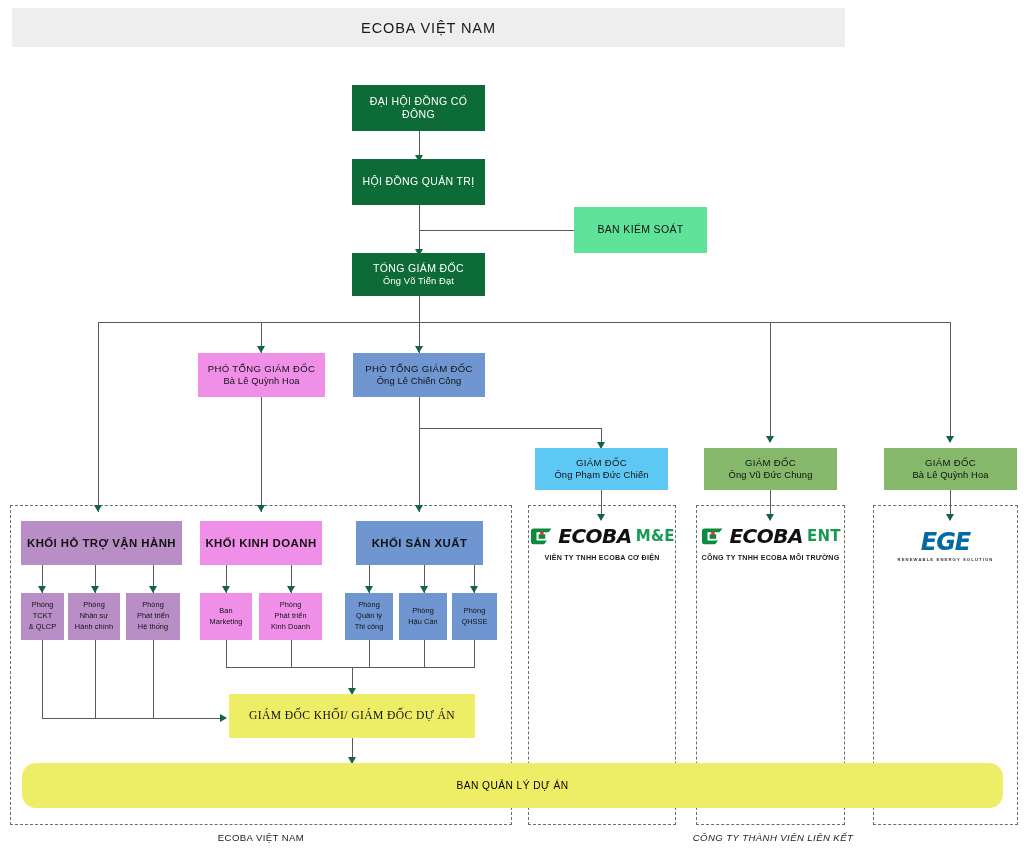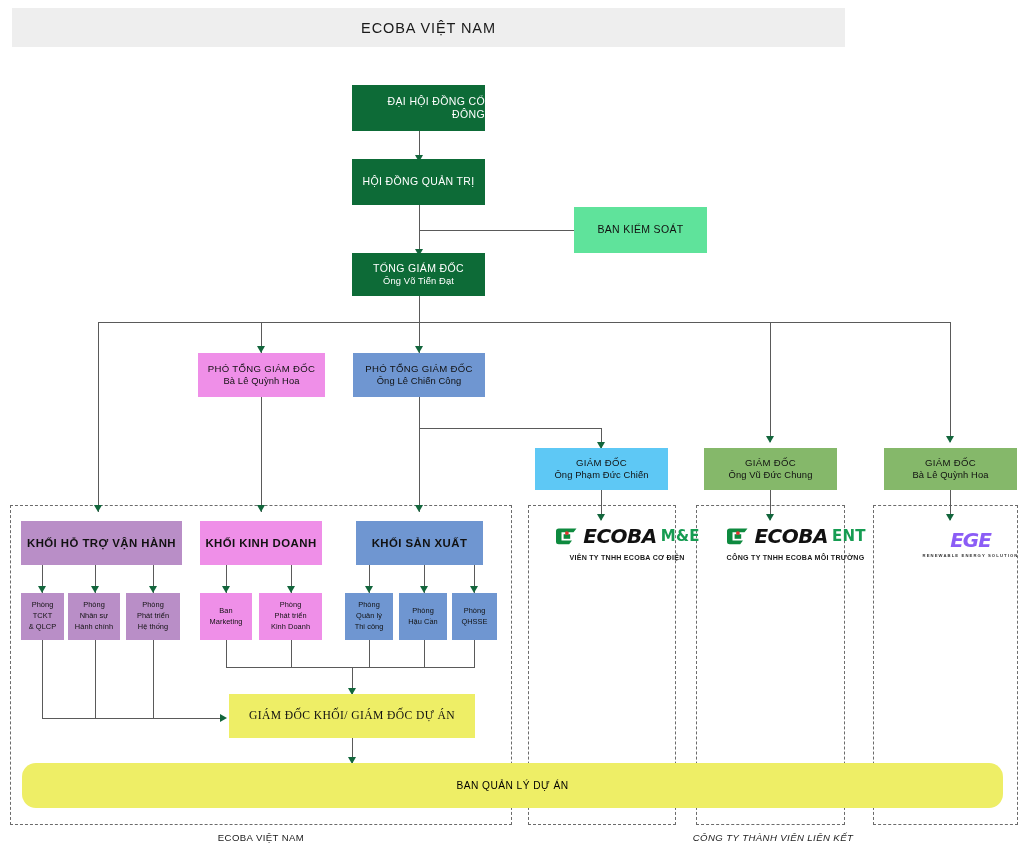--- a/index.html
+++ b/index.html
@@ -24,21 +24,21 @@
   }
 
   
   .node{
     position:absolute;
     display:flex;flex-direction:column;align-items:center;justify-content:center;
     text-align:center;
     box-sizing:border-box;
     line-height:1.25;
   }
-  .node .l1{display:block;text-align:right;}
+  .node .l1{display:block;}
   .node .l2{display:block;}
 
   .dark-green{background:#0d6b37;color:#ffffff;}
   .mint{background:#5fe39b;color:#111111;}
   .pink-dark{background:#ef8fe8;color:#111111;}
   .blue-mid{background:#6f96d1;color:#111111;}
   .blue-light{background:#5ec8f5;color:#111111;}
   .green-olive{background:#85b86a;color:#111111;}
   .purple{background:#b98ec7;color:#111111;}
   .pink-light{background:#ef8fe8;color:#111111;}
@@ -84,21 +84,21 @@
   }
 
   
   .yellow-bar{
     position:absolute;left:22px;top:763px;width:981px;height:45px;
     background:#eeee66;
     display:flex;align-items:center;justify-content:center;border-radius:14px;
   }
 
   
-  .logo-wrap{position:absolute;display:flex;flex-direction:column;align-items:center;padding-left:25px;}
+  .logo-wrap{position:absolute;display:flex;flex-direction:column;align-items:center;}
   .logo-row{display:flex;align-items:center;justify-content:center;gap:4px;}
   .logo-mark{
     display:inline-block;width:25px;height:19px;position:relative;
   }
   .logo-word{
     font-family:"DejaVu Sans", sans-serif;
     font-weight:700;font-style:italic;
     font-size:20px;letter-spacing:-.5px;color:#111111;
   }
   .logo-suffix{
@@ -335,21 +335,21 @@
         </svg>
       </span>
       <span class="logo-word">ECOBA</span>
       <span class="logo-suffix">ENT</span>
     </div>
     <div class="logo-caption">CÔNG TY TNHH ECOBA MÔI TRƯỜNG</div>
   </div>
 
   <div class="logo-wrap" style="left:873px;top:528px;width:145px;">
     <div class="logo-row">
-      <span class="logo-word" style="font-size:20px;color:#8b5cf6;letter-spacing:-1px;">EGE</span>
+      <span class="logo-word" style="font-size:24px;color:#0369a1;letter-spacing:-1px;">EGE</span>
     </div>
     <div class="ege-tag">RENEWABLE ENERGY SOLUTION</div>
   </div>
 
   <div class="group-caption" style="left:10px;top:832px;width:502px;">ECOBA VIỆT NAM</div>
   <div class="group-caption" style="left:528px;top:832px;width:490px;font-style:italic;">CÔNG TY THÀNH VIÊN LIÊN KẾT</div>
 
 </div>
 
 </body></html>

